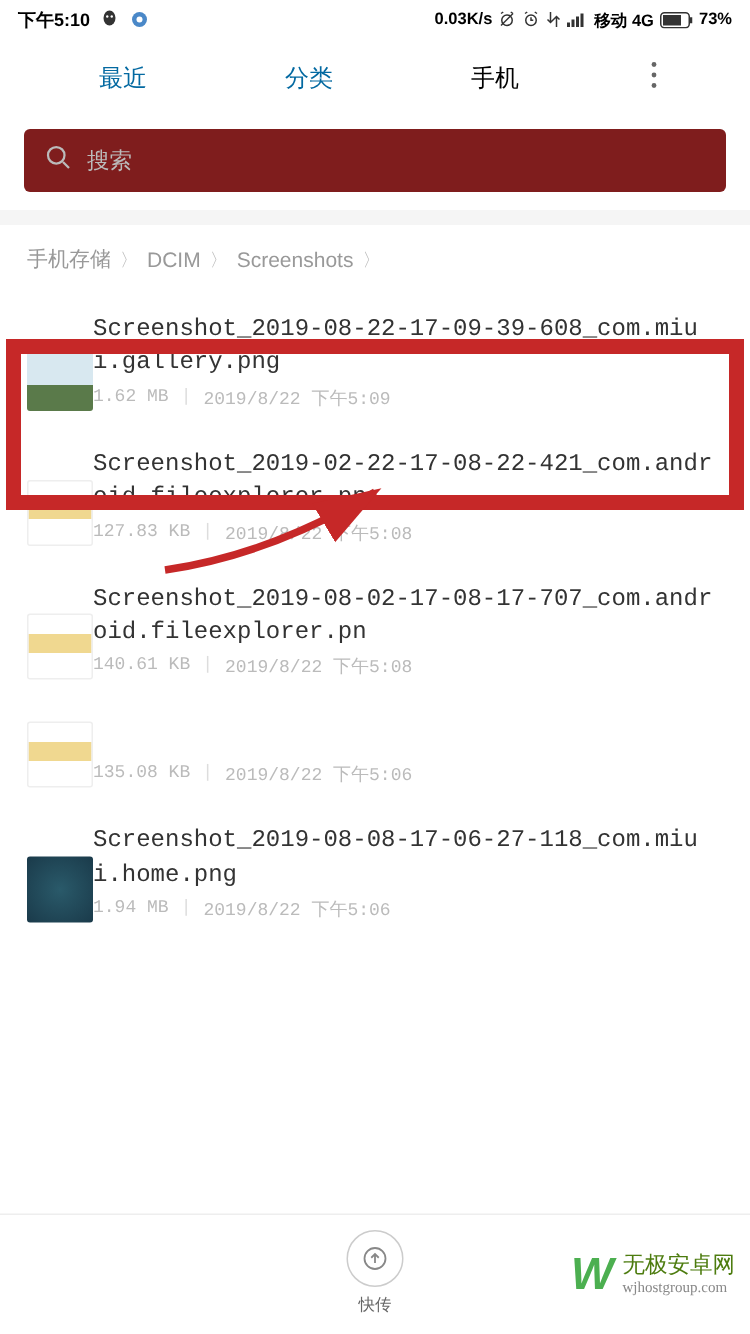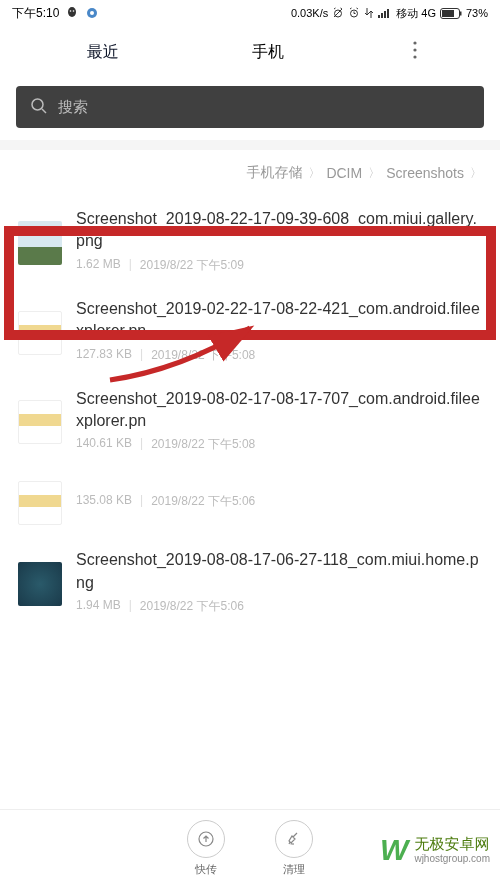--- a/index.html
+++ b/index.html
@@ -1,58 +1,58 @@
 <!DOCTYPE html>
 <html><head>
   <meta charset="utf-8">
   <style>
     * { margin: 0; padding: 0; box-sizing: border-box; }
     body { font-family: -apple-system, "Helvetica Neue", sans-serif; width: 500px; height: 889px; background: #fff; position: relative; overflow: hidden; }
     
-    .status-bar { height: 26px; display: flex; align-items: center; justify-content: space-between; padding: 0 12px; font-size: 12px; color: #000; }
+    .status-bar { height: 26px; display: flex; align-items: center; justify-content: space-between; padding: 0 12px; font-size: 12px; color: #000; font-weight: bold; }
     .status-left { display: flex; align-items: center; gap: 6px; }
     .status-right { display: flex; align-items: center; gap: 4px; font-size: 11px; }
     .status-icon { display: inline-flex; }
     
     .tabs { display: flex; align-items: center; height: 52px; padding: 0 20px; justify-content: space-around; }
-    .tab { font-size: 16px; color: #0f172a; padding: 6px 12px; }
+    .tab { font-size: 16px; color: #0369a1; padding: 6px 12px; }
     .tab.active { color: #000000; }
     .more-icon { padding: 0 8px; color: #666; }
     
-    .search-box { margin: 8px 16px 12px; background: #404040; border-radius: 4px; height: 42px; display: flex; align-items: center; padding: 0 14px; gap: 10px; color: #bbb; font-size: 15px; }
+    .search-box { margin: 8px 16px 12px; background: #7f1d1d; border-radius: 4px; height: 42px; display: flex; align-items: center; padding: 0 14px; gap: 10px; color: #bbb; font-size: 15px; }
     
     .divider { height: 10px; background: #f5f5f5; }
     
-    .breadcrumb { display: flex; align-items: center; padding: 14px 18px; font-size: 14px; color: #999; gap: 6px; justify-content: flex-end; }
+    .breadcrumb { display: flex; align-items: center; padding: 14px 18px; font-size: 14px; color: #999; gap: 6px; }
     .crumb { color: #999; }
     .chevron { color: #bbb; font-size: 12px; }
     
     .file-list { }
-    .file-item { display: flex; padding: 12px 18px; gap: 14px; align-items: center; position: relative; }
+    .file-item { display: flex; padding: 12px 18px; align-items: flex-end; position: relative; font-family: Liberation Mono, monospace; }
     .thumb { width: 44px; height: 44px; background: #eee; border-radius: 2px; flex-shrink: 0; margin-top: 4px; }
     .thumb.landscape { background: linear-gradient(to bottom, #d8e8f0 0%, #d8e8f0 60%, #5a7a4a 60%, #5a7a4a 100%); }
     .thumb.explorer { background: linear-gradient(to bottom, #fff 0%, #fff 30%, #f0d890 30%, #f0d890 60%, #fff 60%); border: 1px solid #eee; }
     .thumb.home { background: radial-gradient(circle at 50% 50%, #2a5a6a 0%, #1a3a4a 100%); }
     .file-info { flex: 1; min-width: 0; }
     .file-name { font-size: 16px; color: #333; line-height: 1.4; margin-bottom: 4px; word-break: break-all; }
     .file-meta { font-size: 12px; color: #bbb; display: flex; gap: 8px; }
     .meta-sep { color: #ddd; }
     
     .highlight-box { position: absolute; border: 10px solid #c62828; left: 4px; right: 4px; top: 226px; height: 114px; pointer-events: none; z-index: 10; }
     .arrow-svg { position: absolute; left: 100px; top: 320px; z-index: 11; pointer-events: none; }
     
     .bottom-bar { position: absolute; bottom: 0; left: 0; right: 0; display: flex; justify-content: center; gap: 50px; padding: 10px 0 12px; background: #fff; border-top: 1px solid #eee; }
     .bottom-btn { display: flex; flex-direction: column; align-items: center; gap: 4px; font-size: 11px; color: #666; justify-content: flex-end; }
     .bottom-icon-circle { width: 38px; height: 38px; border: 1px solid #ccc; border-radius: 50%; display: flex; align-items: center; justify-content: center; }
     
     .watermark { position: absolute; bottom: 22px; right: 10px; display: flex; align-items: center; gap: 6px; z-index: 20; }
     .wm-logo { font-size: 30px; font-weight: 900; color: #4CAF50; font-style: italic; }
     .wm-text { display: flex; flex-direction: column; line-height: 1.1; }
     .wm-title { font-size: 15px; color: #4d7c0f; font-weight: 500; }
-    .wm-url { font-size: 10px; color: #888; }
+    .wm-url { font-size: 10px; color: #888; font-family: Liberation Serif, serif; }
   </style>
 </head>
 <body>
 
 <div class="status-bar">
   <div class="status-left">
     <span>下午5:10</span>
     <span class="status-icon">
         <svg width="14" height="14" viewBox="0 0 14 14">
           <ellipse cx="7" cy="6" rx="4" ry="5" fill="#333"></ellipse>
@@ -102,20 +102,21 @@
           <rect x="2" y="2" width="12" height="7" fill="#333"></rect>
           <rect x="20" y="3.5" width="1.5" height="4" fill="#333"></rect>
         </svg>
       </span>
     <span>73%</span>
   </div>
 </div>
 
 <div class="tabs">
   <div class="tab">最近</div>
+  <div class="tab">分类</div>
   <div class="tab active">手机</div>
   <div class="more-icon"><svg width="4" height="18" viewBox="0 0 4 18">
         <circle cx="2" cy="2" r="1.6" fill="#666"></circle>
         <circle cx="2" cy="9" r="1.6" fill="#666"></circle>
         <circle cx="2" cy="16" r="1.6" fill="#666"></circle>
       </svg></div>
 </div>
 
 <div class="search-box">
   <span><svg width="18" height="18" viewBox="0 0 18 18">
@@ -206,28 +207,20 @@
 <div class="bottom-bar">
   <div class="bottom-btn">
     <div class="bottom-icon-circle">
         <svg width="18" height="18" viewBox="0 0 18 18">
           <circle cx="9" cy="9" r="7" fill="none" stroke="#888" stroke-width="1.2"></circle>
           <path d="M9 12 V6 M6.5 8.5 L9 6 L11.5 8.5" fill="none" stroke="#888" stroke-width="1.2"></path>
         </svg>
       </div>
     <span>快传</span>
   </div>
-  <div class="bottom-btn">
-    <div class="bottom-icon-circle">
-        <svg width="18" height="18" viewBox="0 0 18 18">
-          <path d="M12 3 L8 7 M7 6 L10 9 L6 13 L4 11 Z M5 12 L4 14 M6.5 12.5 L6 14.5 M8 13 L8 15" stroke="#888" stroke-width="1.2" fill="none"></path>
-        </svg>
-      </div>
-    <span>清理</span>
-  </div>
 </div>
 
 <div class="watermark">
   <span class="wm-logo">W</span>
   <div class="wm-text">
     <span class="wm-title">无极安卓网</span>
     <span class="wm-url">wjhostgroup.com</span>
   </div>
 </div>
 

